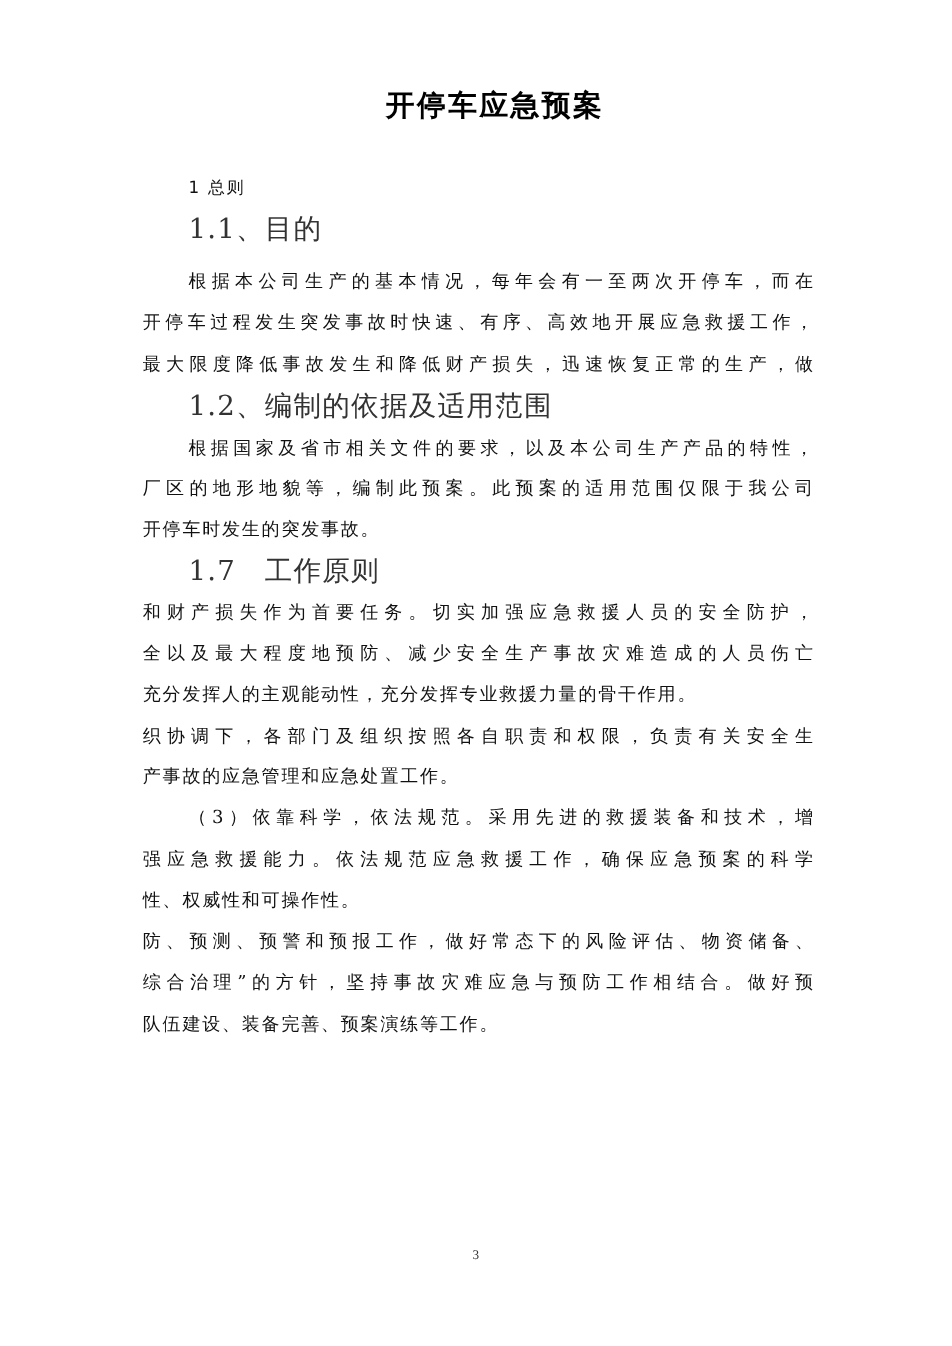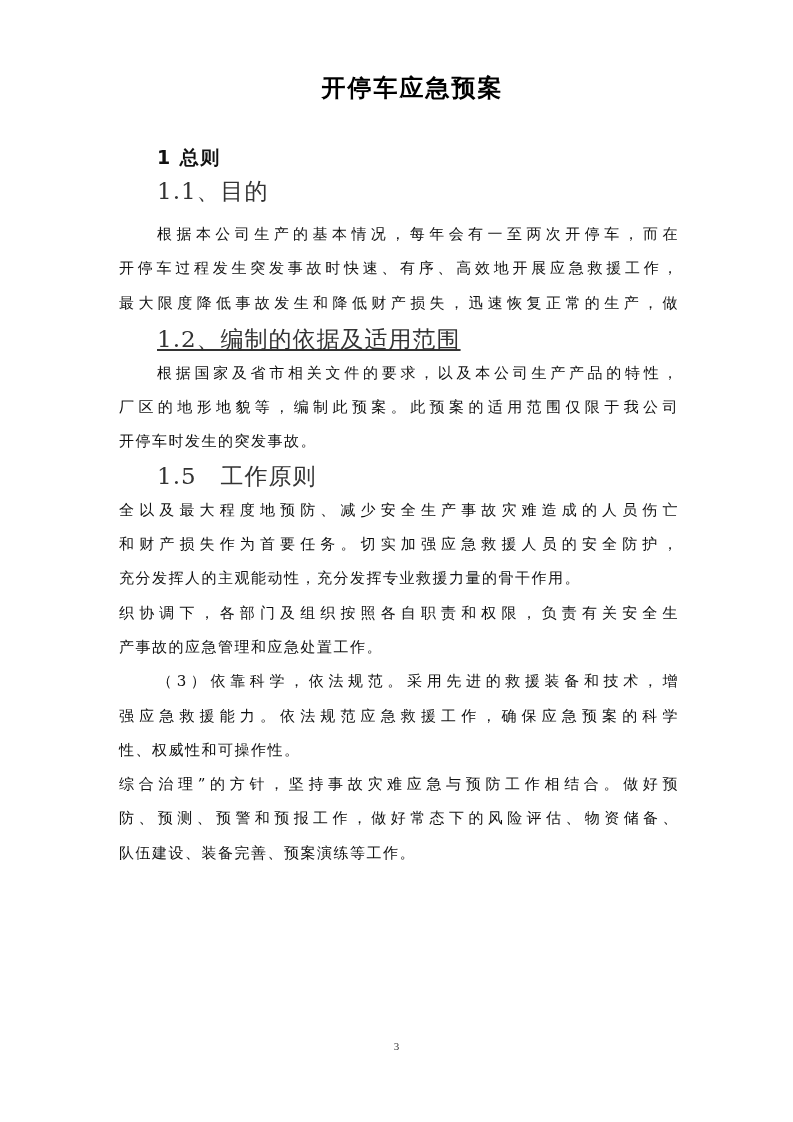--- a/index.html
+++ b/index.html
@@ -50,43 +50,42 @@
       text-align-last: justify;
     }
     .line.last {
       text-align-last: left;
     }
     .indent {
       padding-left: 38px;
     }
     .heading1 {
       font-family: "DejaVu Sans", "Liberation Sans", sans-serif;
-      font-weight: bold;
-      font-size: 19px;
+      font-weight: normal;
+      font-size: 14px;
       padding-left: 38px;
       height: 34px;
       line-height: 34px;
       margin-top: 0px;
       text-align-last: left;
     }
     .heading2 {
       padding-left: 38px;
       font-size: 23px;
       color: #333;
       text-align-last: left;
       height: 34px;
       line-height: 34px;
       letter-spacing: 1px;
     }
     .para {
       margin-top: 9px;
     }
     .para + .heading2 {
       margin-top: 2px;
-      text-decoration: underline;
     }
     .page-number {
       position: absolute;
       left: 0;
       top: 1040px;
       width: 793px;
       text-align: center;
       font-family: "Liberation Serif", serif;
       font-size: 11px;
       color: #333;
@@ -112,42 +111,42 @@
     </div>
 
     <div class="line heading2">1.2、编制的依据及适用范围</div>
 
     <div>
       <div class="line indent">根据国家及省市相关文件的要求，以及本公司生产产品的特性，</div>
       <div class="line">厂区的地形地貌等，编制此预案。此预案的适用范围仅限于我公司</div>
       <div class="line last">开停车时发生的突发事故。</div>
     </div>
 
-    <div class="line heading2">1.5　工作原则</div>
+    <div class="line heading2">1.7　工作原则</div>
 
     <div>
+      <div class="line">和财产损失作为首要任务。切实加强应急救援人员的安全防护，</div>
       <div class="line">全以及最大程度地预防、减少安全生产事故灾难造成的人员伤亡</div>
-      <div class="line">和财产损失作为首要任务。切实加强应急救援人员的安全防护，</div>
       <div class="line last">充分发挥人的主观能动性，充分发挥专业救援力量的骨干作用。</div>
     </div>
 
     <div>
       <div class="line">织协调下，各部门及组织按照各自职责和权限，负责有关安全生</div>
       <div class="line last">产事故的应急管理和应急处置工作。</div>
     </div>
 
     <div>
       <div class="line indent">（3）依靠科学，依法规范。采用先进的救援装备和技术，增</div>
       <div class="line">强应急救援能力。依法规范应急救援工作，确保应急预案的科学</div>
       <div class="line last">性、权威性和可操作性。</div>
     </div>
 
     <div>
+      <div class="line">防、预测、预警和预报工作，做好常态下的风险评估、物资储备、</div>
       <div class="line">综合治理”的方针，坚持事故灾难应急与预防工作相结合。做好预</div>
-      <div class="line">防、预测、预警和预报工作，做好常态下的风险评估、物资储备、</div>
       <div class="line last">队伍建设、装备完善、预案演练等工作。</div>
     </div>
 
   </div>
 
   <div class="page-number">3</div>
 
 </div>
 
 </body></html>

